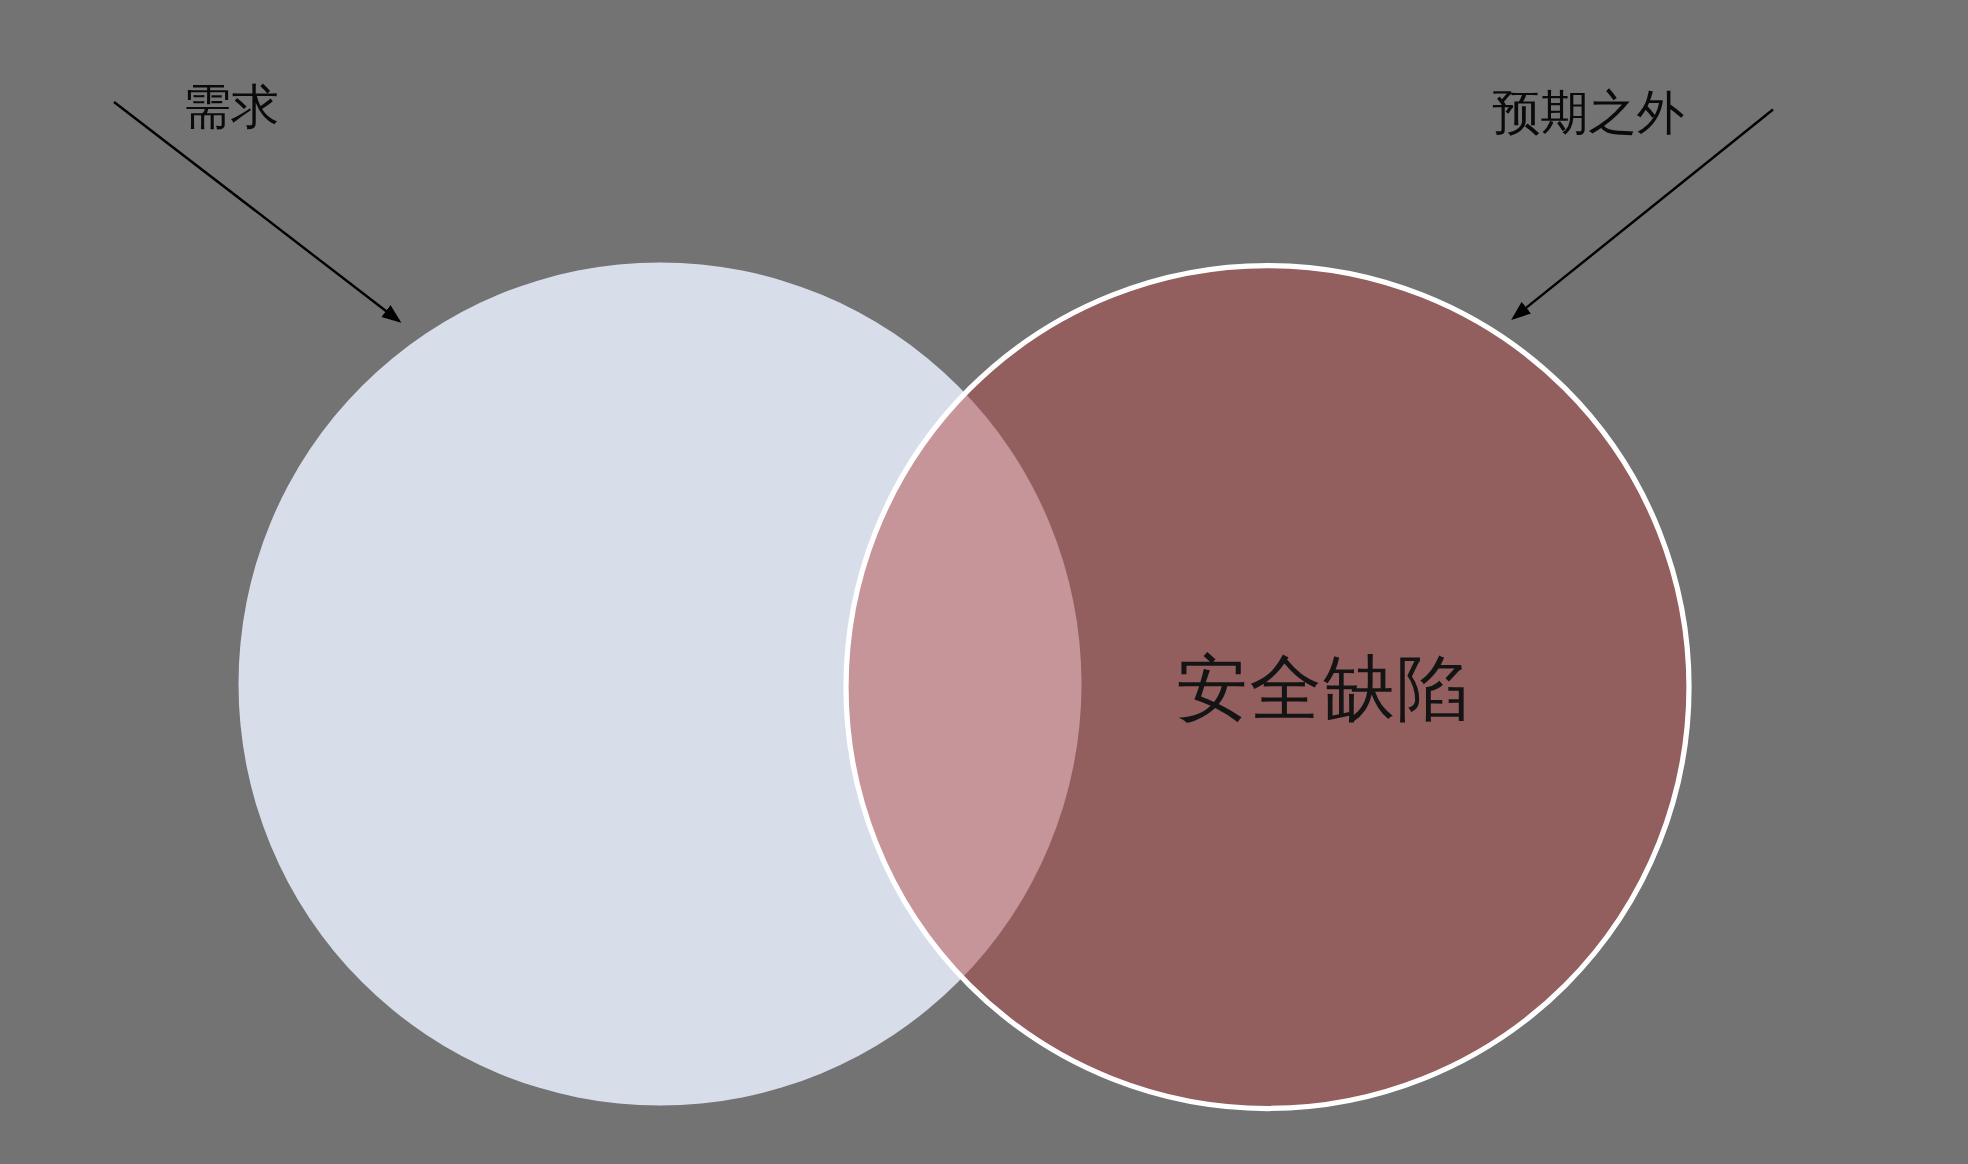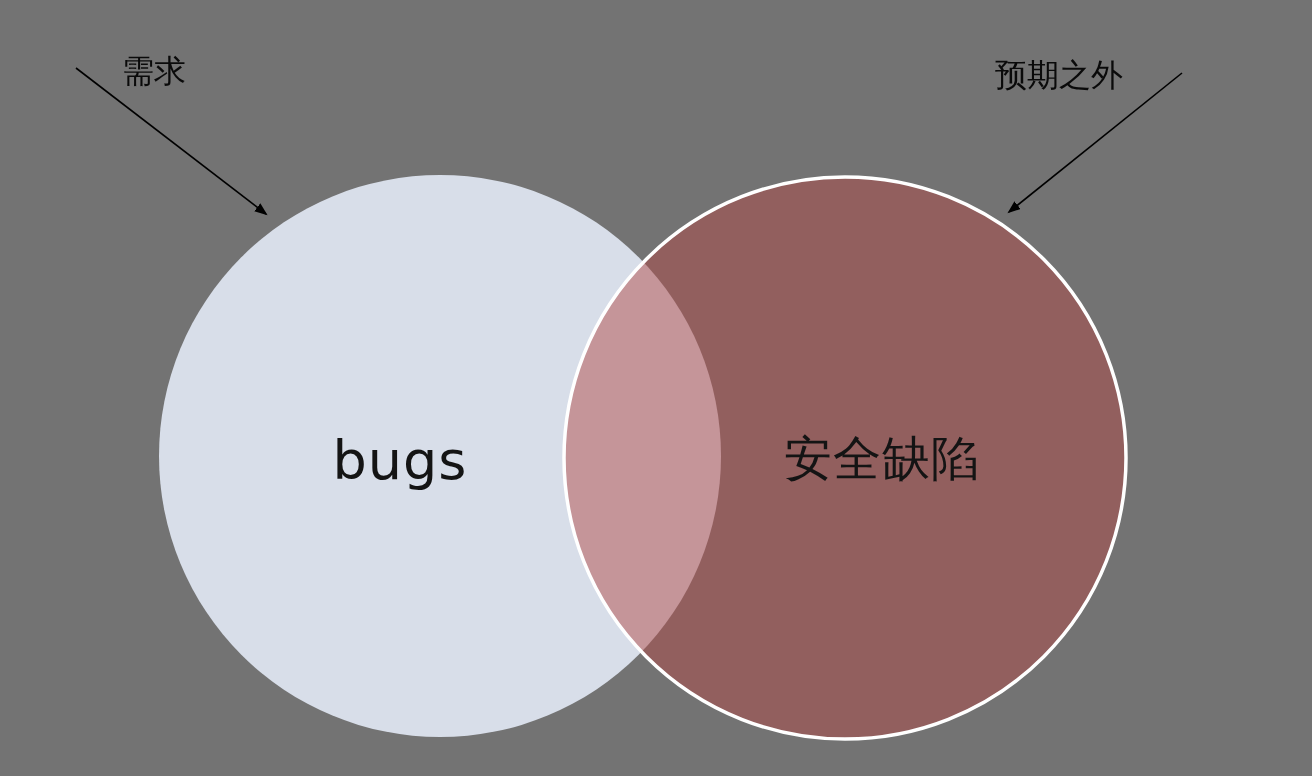--- a/index.html
+++ b/index.html
@@ -74,16 +74,15 @@
 
     <line x1="76" y1="68" x2="266" y2="214" stroke="#000000" stroke-width="1.6" marker-end="url(#arrowhead)"></line>
 
     <line x1="1182" y1="73" x2="1009" y2="212" stroke="#000000" stroke-width="1.6" marker-end="url(#arrowhead)"></line>
   </svg>
 
   <div class="annotation annotation-left">需求</div>
 
   <div class="annotation annotation-right">预期之外</div>
 
-  <div class="circle-label bugs-label">bugs</div>
 
   <div class="circle-label security-label">安全缺陷</div>
 </div>
 
 </body></html>

